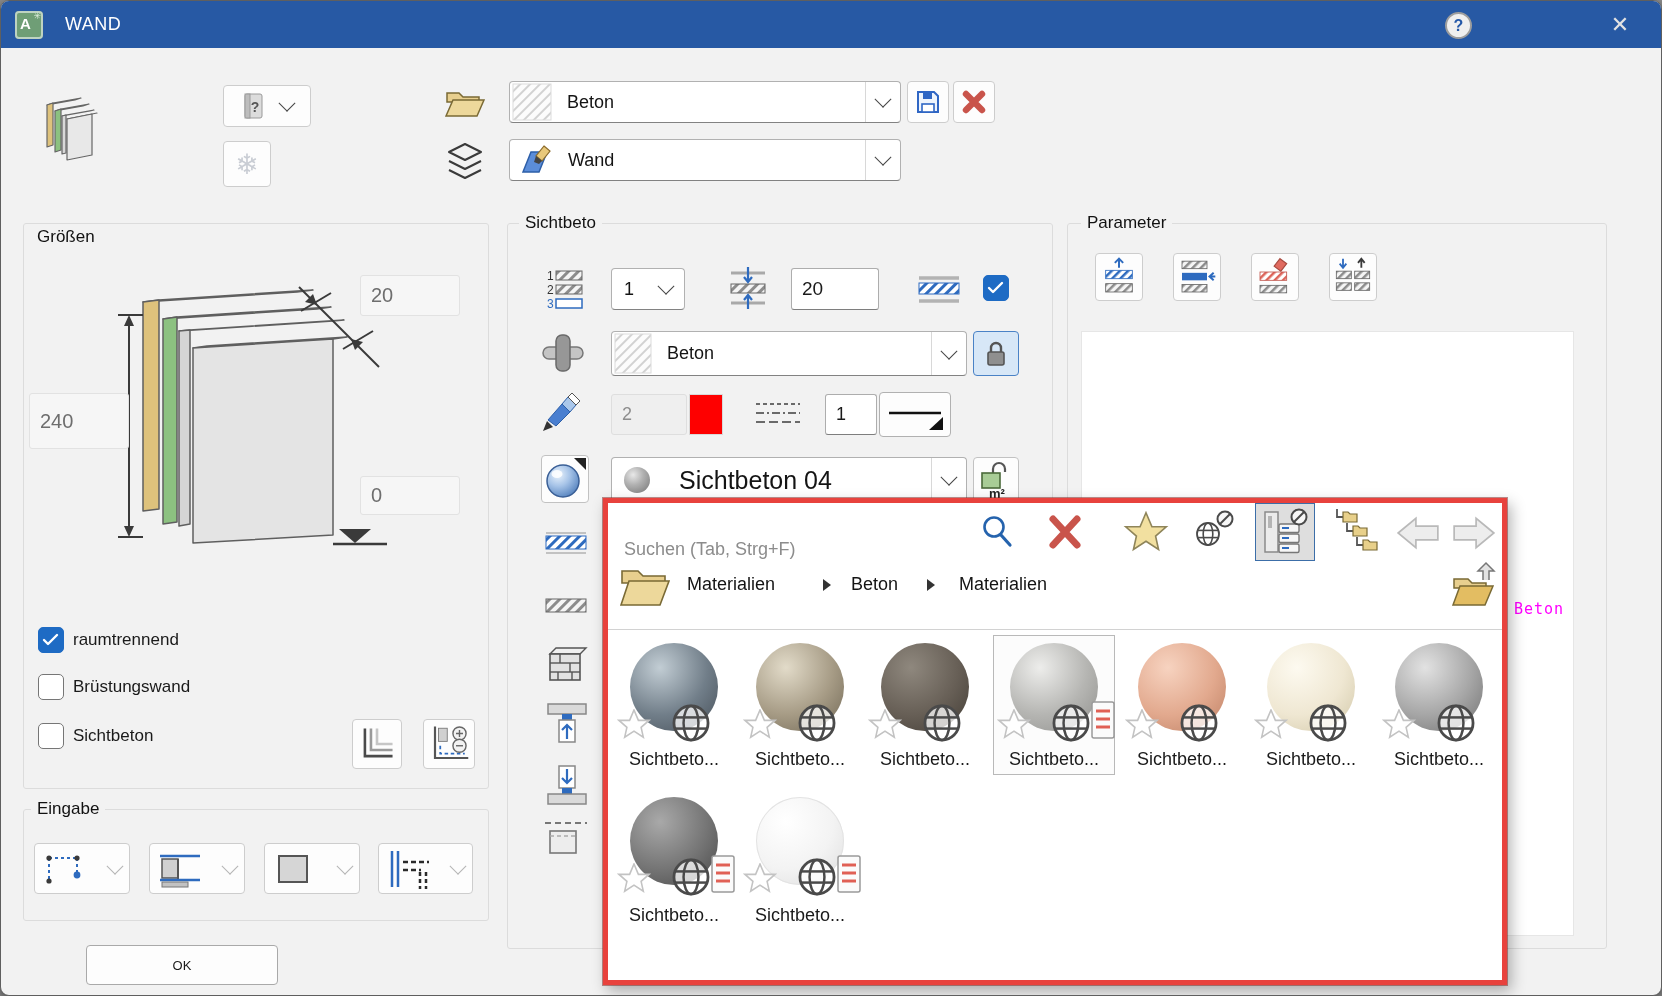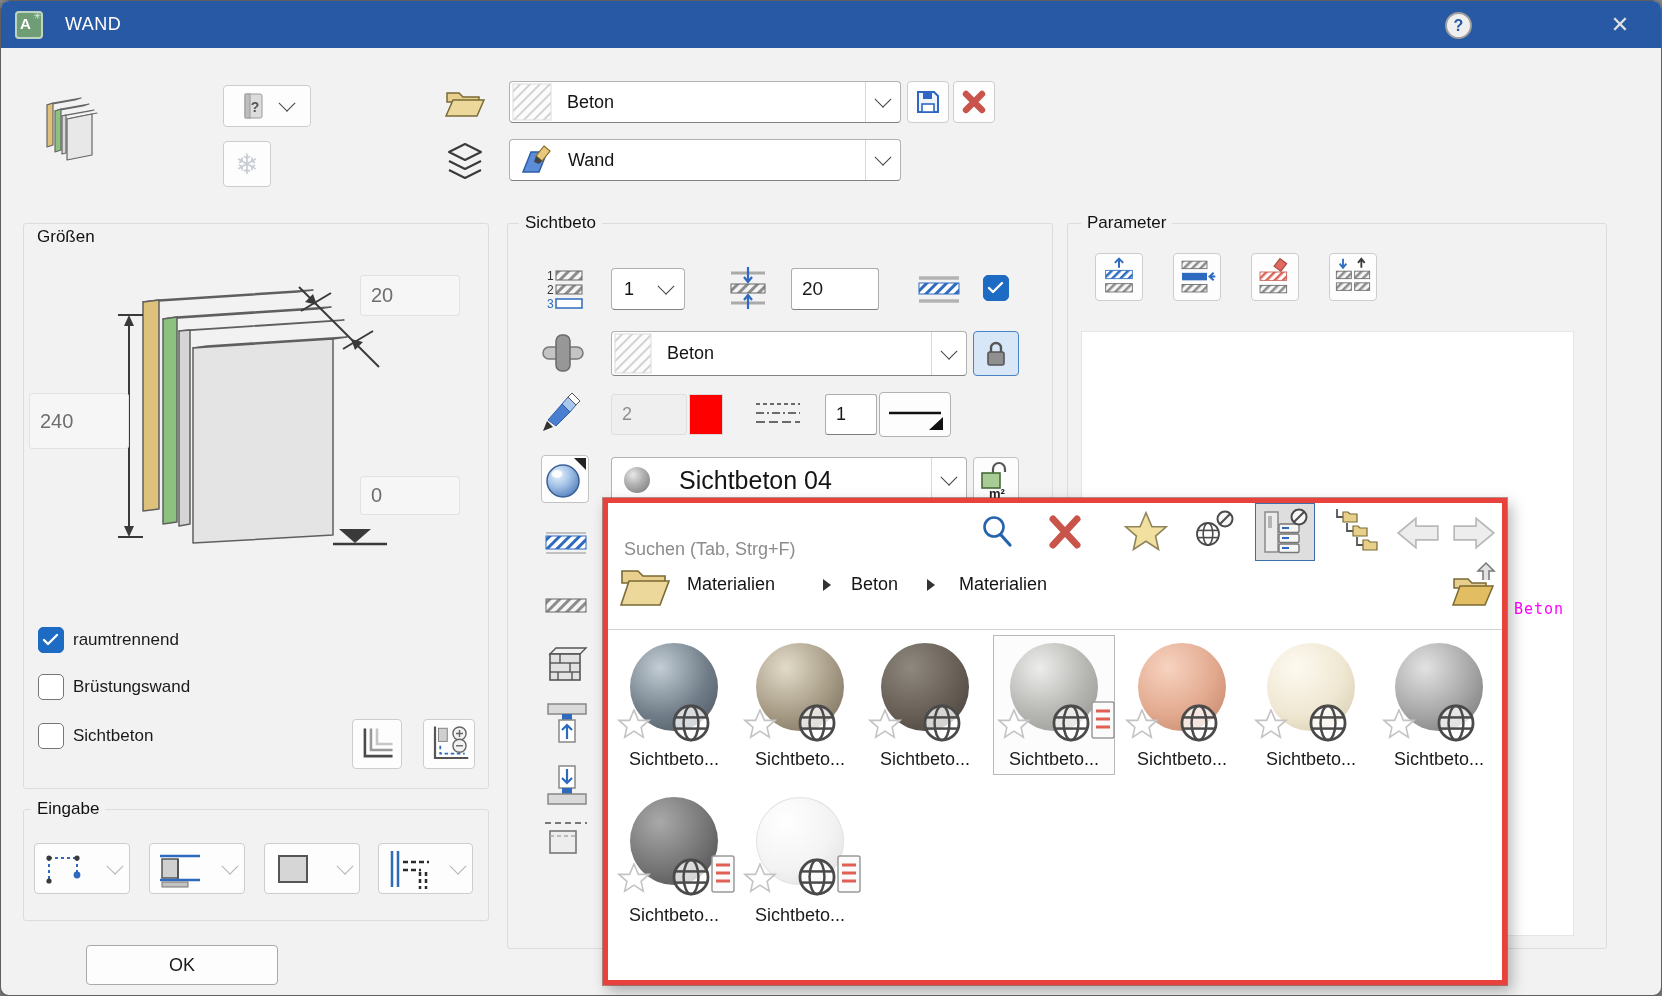--- a/index.html
+++ b/index.html
@@ -292,21 +292,21 @@
     <svg width="44" height="40" viewBox="0 0 44 40">
       <line x1="5" y1="2" x2="5" y2="38" stroke="#2e6bbf" stroke-width="2.5"></line>
       <line x1="11" y1="2" x2="11" y2="38" stroke="#2e6bbf" stroke-width="2.5"></line>
       <path d="M16,13 H42" stroke="#2a2a2a" stroke-width="2.5" stroke-dasharray="5,3" fill="none"></path>
       <path d="M16,21 H34" stroke="#2a2a2a" stroke-width="2.5" stroke-dasharray="5,3" fill="none"></path>
       <path d="M33,23 V40 M39,23 V40" stroke="#2a2a2a" stroke-width="2.5" stroke-dasharray="4,3" fill="none"></path>
     </svg>
     <span class="chev lt"></span>
   </div>
 
-  <div class="a ibtn" style="left:85px;top:944px;width:192px;height:40px;font-size:18px;color:#1a1a1a;border-color:#a9a9a9">
+  <div class="a ibtn" style="left:85px;top:944px;width:192px;height:40px;font-size:13px;color:#1a1a1a;border-color:#a9a9a9">
     <span>OK</span>
   </div>
 
   <div class="a grp" style="left:506px;top:222px;width:546px;height:726px"></div>
   <div class="a grplabel" style="left:518px;top:212px">Sichtbeto</div>
 
   <svg class="a" style="left:540px;top:266px" width="44" height="44" viewBox="0 0 44 44">
     <text x="6" y="13" font-size="12" fill="#333">1</text>
     <text x="6" y="27" font-size="12" fill="#333">2</text>
     <text x="6" y="41" font-size="12" fill="#2e6bbf">3</text>

